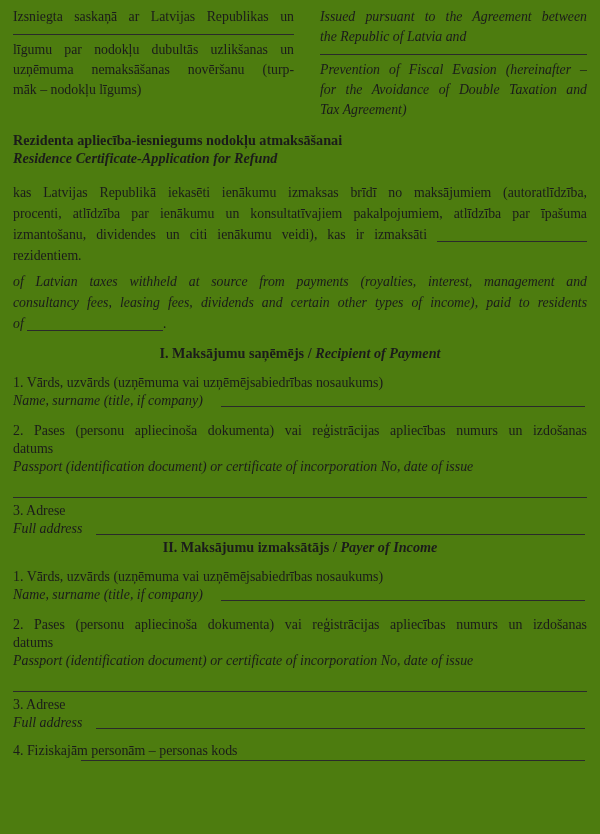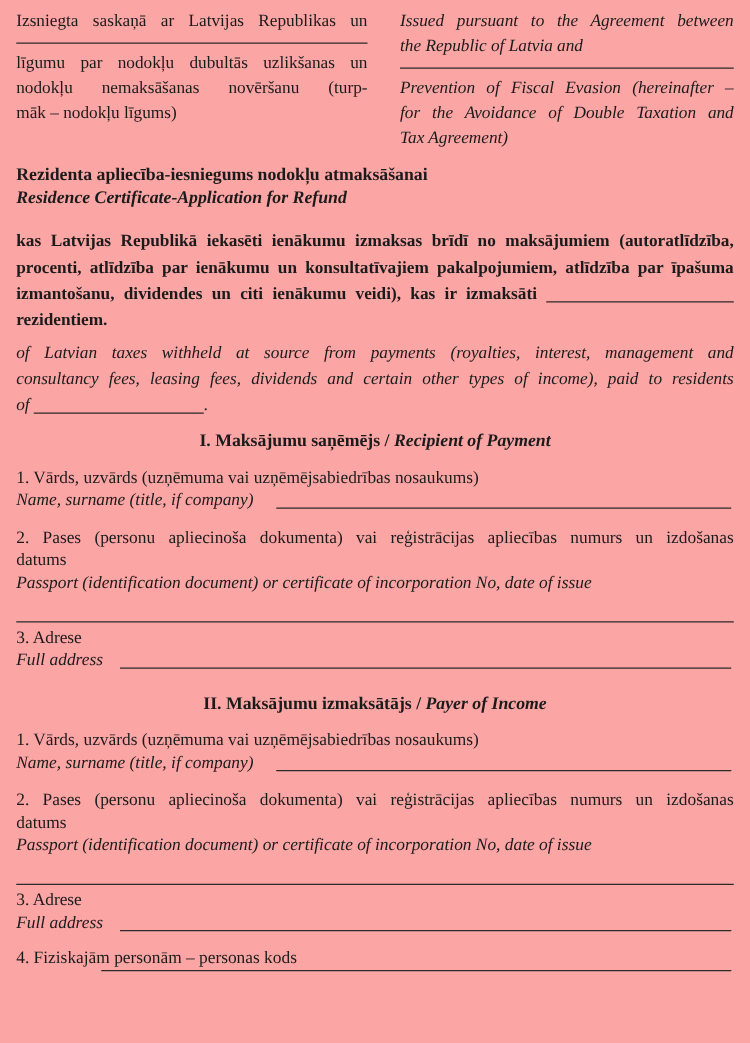--- a/index.html
+++ b/index.html
@@ -1,52 +1,52 @@
 <!DOCTYPE html>
 <html><head>
 <meta charset="utf-8">
 <style>
   html, body { margin: 0; padding: 0; background: #ffffff; }
   .page {
     position: relative;
     width: 600px; height: 834px;
     box-sizing: border-box;
     padding: 7px 13px 0 13px;
-    background: #fca5a5;
+    background: #4d7c0f;
     color: #1b1b1b;
     font-family: "Liberation Serif", "DejaVu Serif", serif;
     font-size: 13.8px;
     overflow: hidden;
   }
   .italic { font-style: italic; }
   .jl { text-align: justify; text-align-last: justify; }
   
   .hdr { display: flex; gap: 26px; }
   .hdr-col { line-height: 20px; }
   .hdr-left  { width: 281px; }
   .hdr-right { flex: 1; font-style: italic; }
   .rule { border: 0; border-top: 1.7px solid #2a2a2a; margin: 7px 0 5px 0; height: 0; }
   
   .title-group { margin-top: 12px; text-align: left; }
   .title-line { font-weight: bold; font-size: 14.2px; line-height: 17.5px; }
   
   .intro { line-height: 21px; }
-  .intro-lv { margin-top: 15px; font-weight: bold; }
+  .intro-lv { margin-top: 15px; }
   .intro-en { margin-top: 5px; font-style: italic; }
   .blank {
     display: inline-block;
     border-bottom: 1.7px solid #2a2a2a;
     vertical-align: -3px;
   }
   .w150 { width: 150px; }
   .w136 { width: 136px; }
   
   .sec { text-align: center; font-weight: bold; font-size: 14.2px; line-height: 18px; }
   .sec-1 { margin-top: 10px; }
-  .sec-2 { margin-top: 16px; }
+  .sec-2 { }
   
   .item { margin-top: 12px; line-height: 18px; font-size: 13.9px; }
   .item-3 { margin-top: 4px; }
   .item-4 { margin-top: 10px; }
   .fieldrow { display: flex; align-items: flex-end; }
   .lab { white-space: nowrap; font-style: italic; }
   .fline {
     flex: 1;
     border-bottom: 1.7px solid #2a2a2a;
     margin: 0 2px 3px 18px;
@@ -59,21 +59,21 @@
 </head>
 <body>
 
 <div class="page">
 
   <div class="hdr">
     <div class="hdr-col hdr-left">
       <div class="jl">Izsniegta saskaņā ar Latvijas Republikas un</div>
       <div class="rule"></div>
       <div class="jl">līgumu par nodokļu dubultās uzlikšanas un</div>
-      <div class="jl">nodokļu nemaksāšanas novēršanu (turp-</div>
+      <div class="jl">uzņēmuma nemaksāšanas novēršanu (turp-</div>
       <div>māk – nodokļu līgums)</div>
     </div>
     <div class="hdr-col hdr-right">
       <div class="jl">Issued pursuant to the Agreement between</div>
       <div>the Republic of Latvia and</div>
       <div class="rule"></div>
       <div class="jl">Prevention of Fiscal Evasion (hereinafter –</div>
       <div class="jl">for the Avoidance of Double Taxation and</div>
       <div>Tax Agreement)</div>
     </div>

